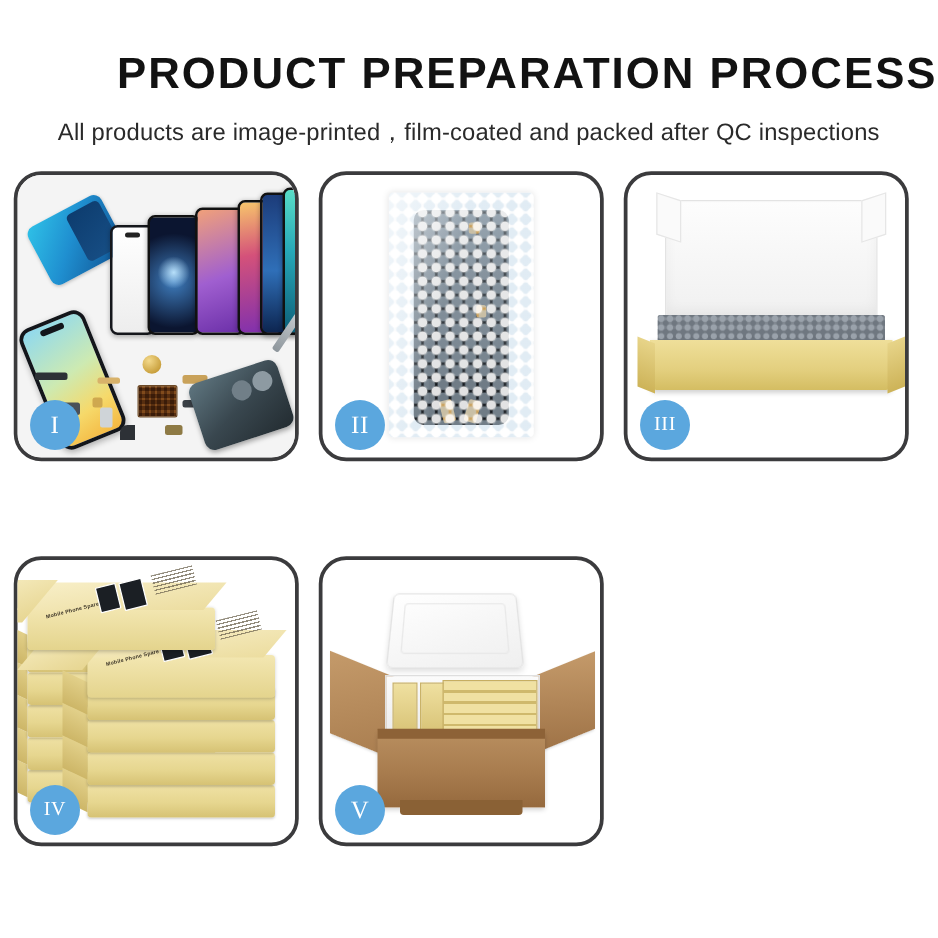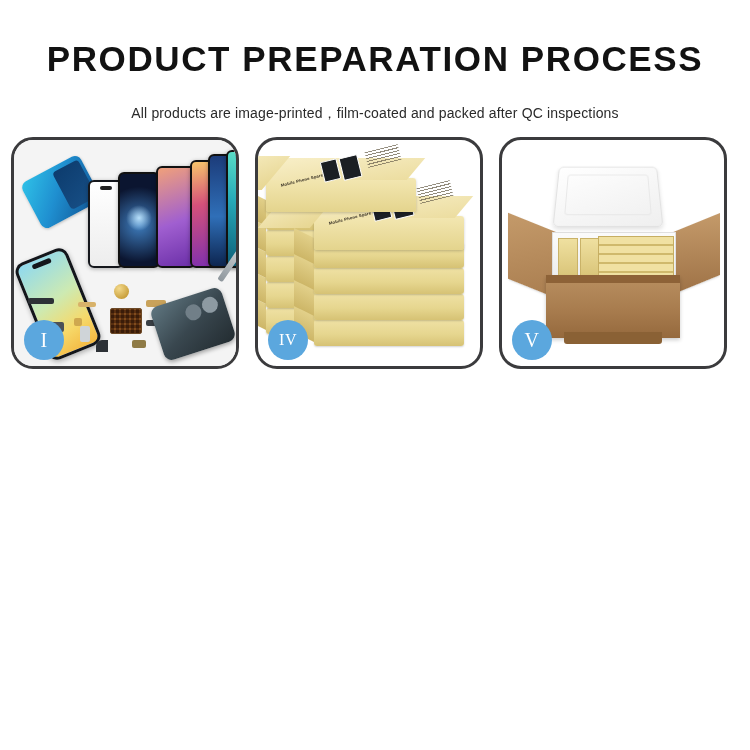--- a/index.html
+++ b/index.html
@@ -12,24 +12,25 @@
   }
   .page { position: relative; width: 750px; height: 750px; background:#fff; }
 
   
   .header { position:absolute; left:0; top:0; width:750px; text-align:center; }
   .title {
     margin:0; padding-top:41px;
     font-size:35px; font-weight:700; letter-spacing:1.6px;
     color:#121212; line-height:1.0;
     font-family:"Liberation Sans", sans-serif;
+    text-align:right;
   }
   .subtitle {
-    margin:16px; padding-top:13px;
-    font-size:14px; font-weight:400; letter-spacing:.15px;
+    margin:4px; padding-top:13px;
+    font-size:19px; font-weight:400; letter-spacing:.15px;
     color:#2a2a2a;
     font-family:"Liberation Sans", sans-serif;
   }
 
   
   .grid {
     position:absolute; left:11px; top:137px;
     width:728px; height:540px;
     display:grid;
     grid-template-columns: repeat(3, 228px);
@@ -375,21 +376,45 @@
           <div class="blk b8"></div>
           <div class="blk b9"></div>
           <div class="blk b10"></div>
           <div class="chassis"></div>
           <div class="tweezers"></div>
         </div>
       </div>
       <div class="badge">I</div>
     </div>
 
-
+    <div class="panel white">
+      <div class="panel-inner">
+        <div class="bw-wrap">
+          <div class="bw-part">
+            <div class="bw-flex"></div>
+            <div class="bw-tab t1"></div>
+            <div class="bw-tab t2"></div>
+            <div class="bw-tab t3"></div>
+            <div class="bw-tab t4"></div>
+          </div>
+          <div class="bubbles"></div>
+          <div class="sheen"></div>
+        </div>
+      </div>
+      <div class="badge">II</div>
+    </div>
+
+    <div class="panel white">
+      <div class="panel-inner">
+        <div class="b3-lid"></div>
+        <div class="b3-foam"></div>
+        <div class="b3-tray"></div>
+      </div>
+      <div class="badge small">III</div>
+    </div>
 
     <div class="panel white">
       <div class="panel-inner">
         <div class="stack">
           <div class="sbox" style="left:0;top:150px;"></div>
           <div class="sbox" style="left:0;top:124px;"></div>
           <div class="sbox" style="left:0;top:98px;"></div>
           <div class="sbox" style="left:0;top:72px;"></div>
           <div class="sbox" style="left:0;top:46px;"></div>
 

